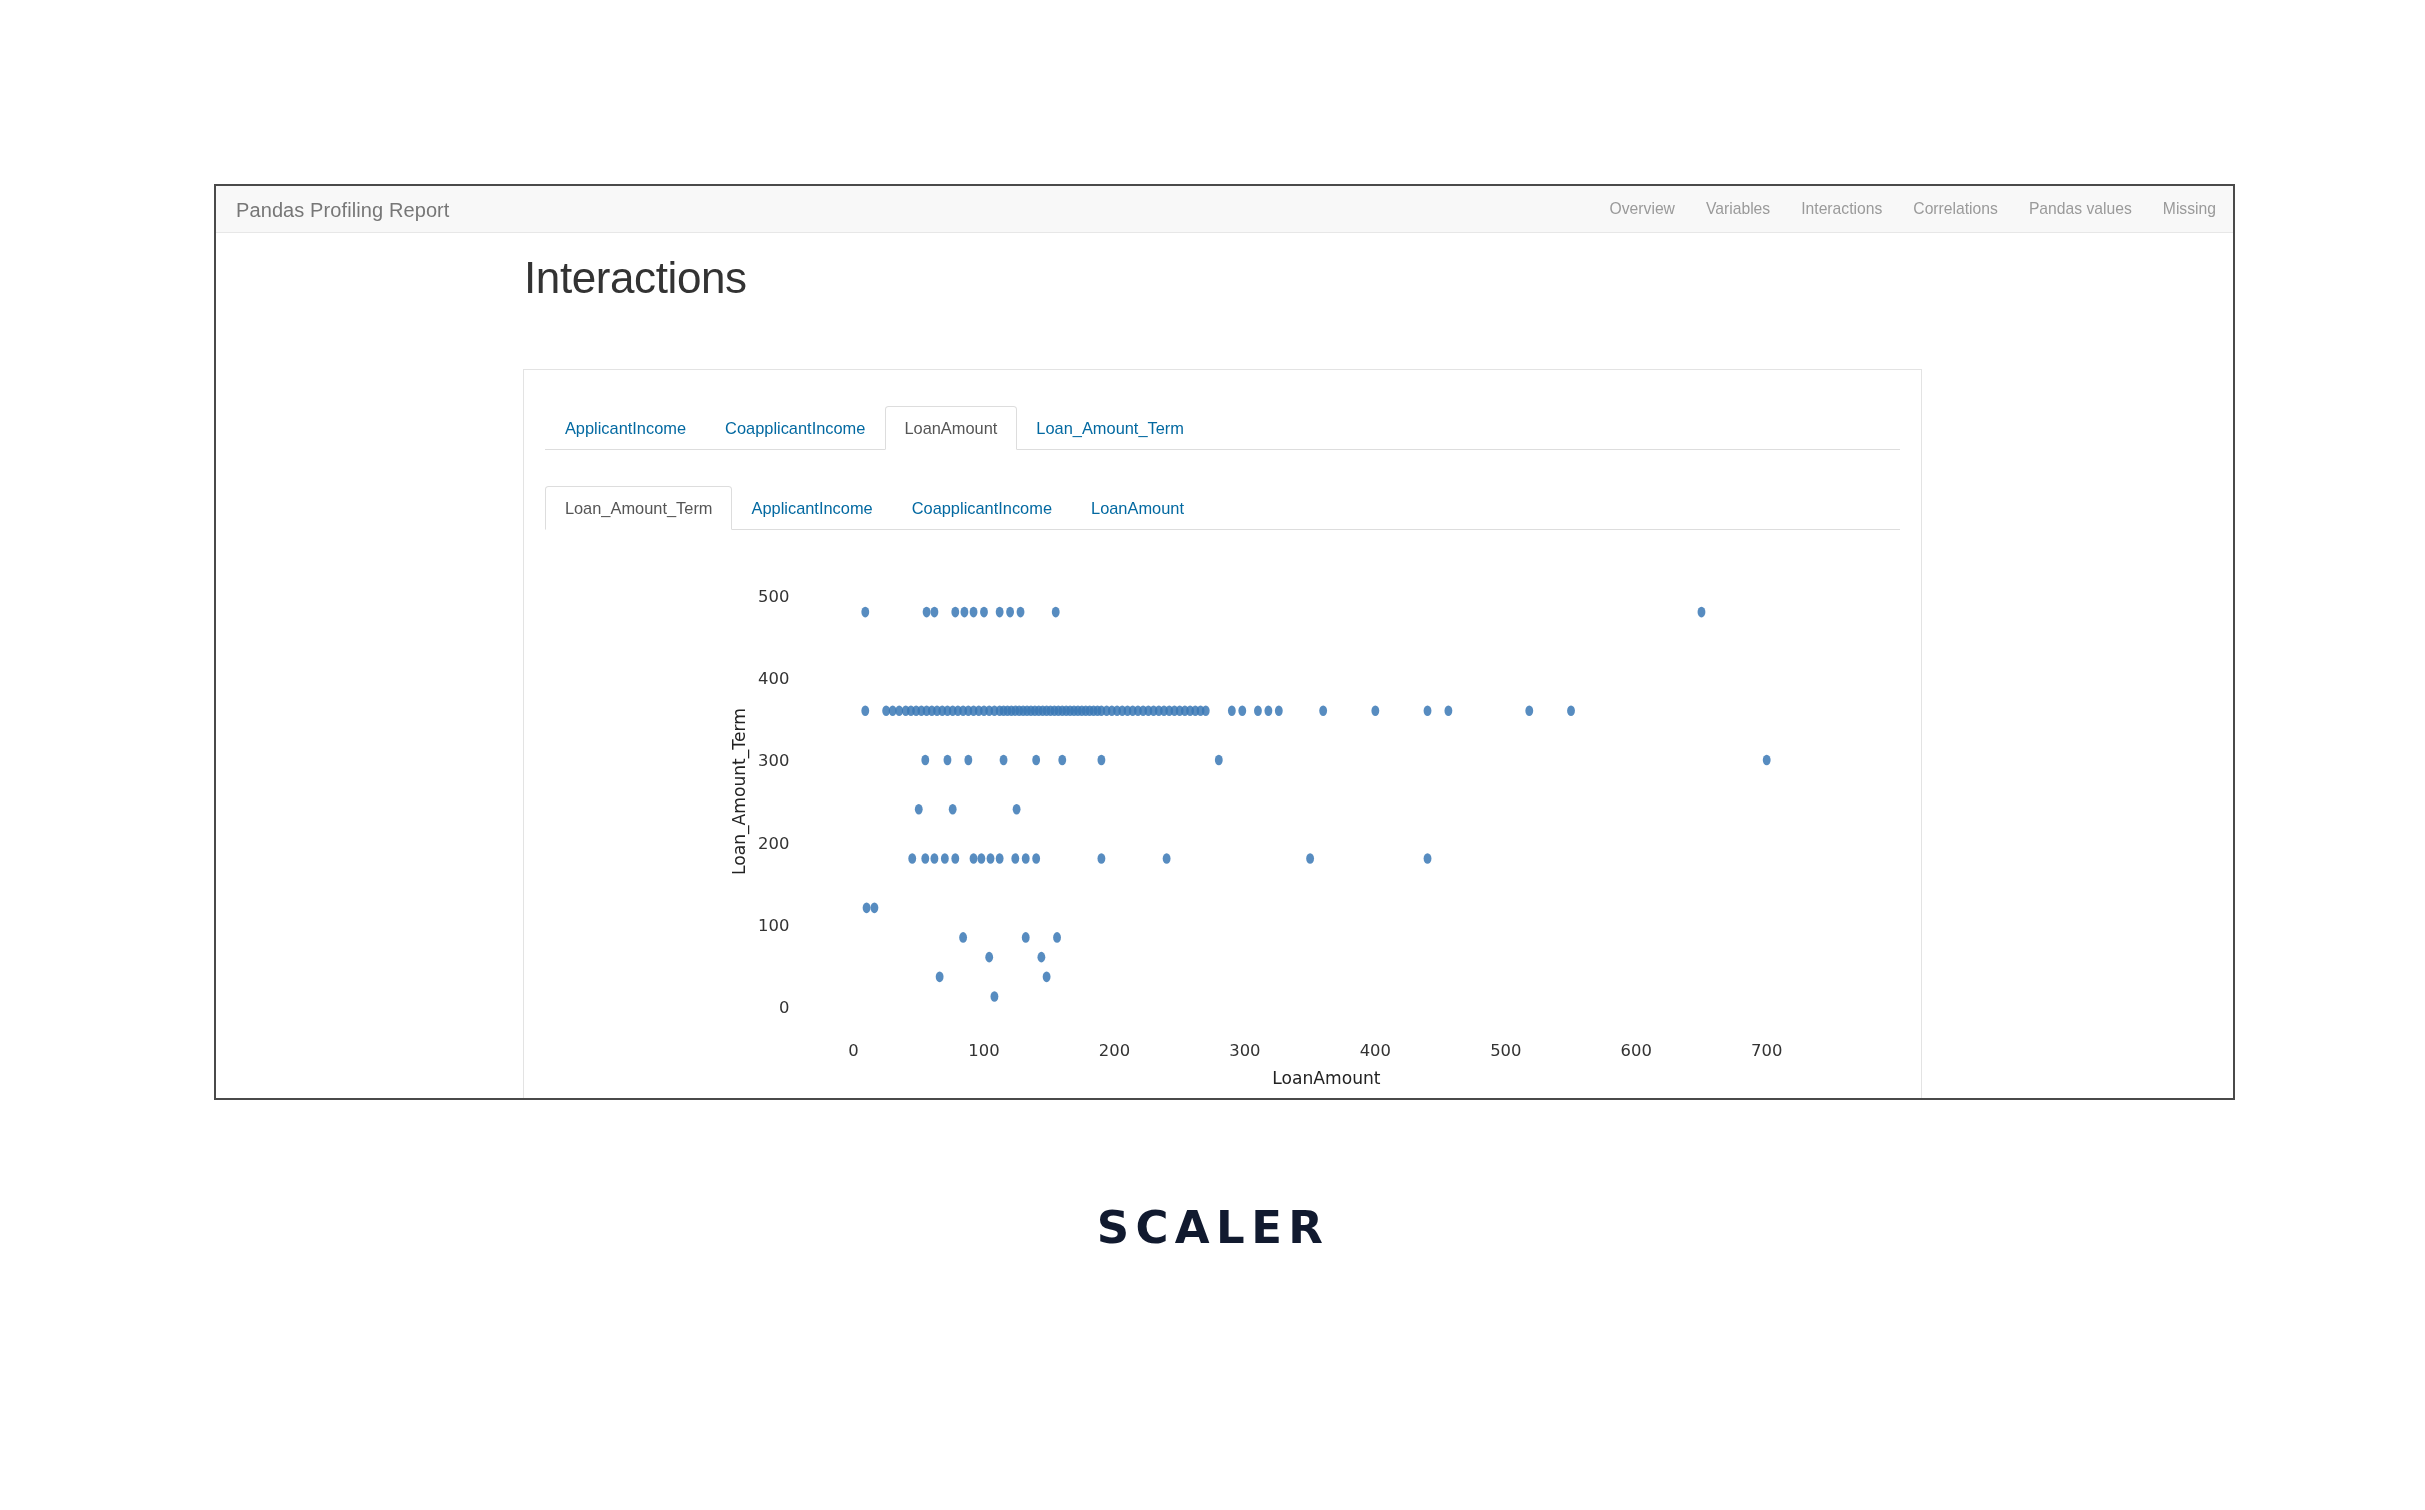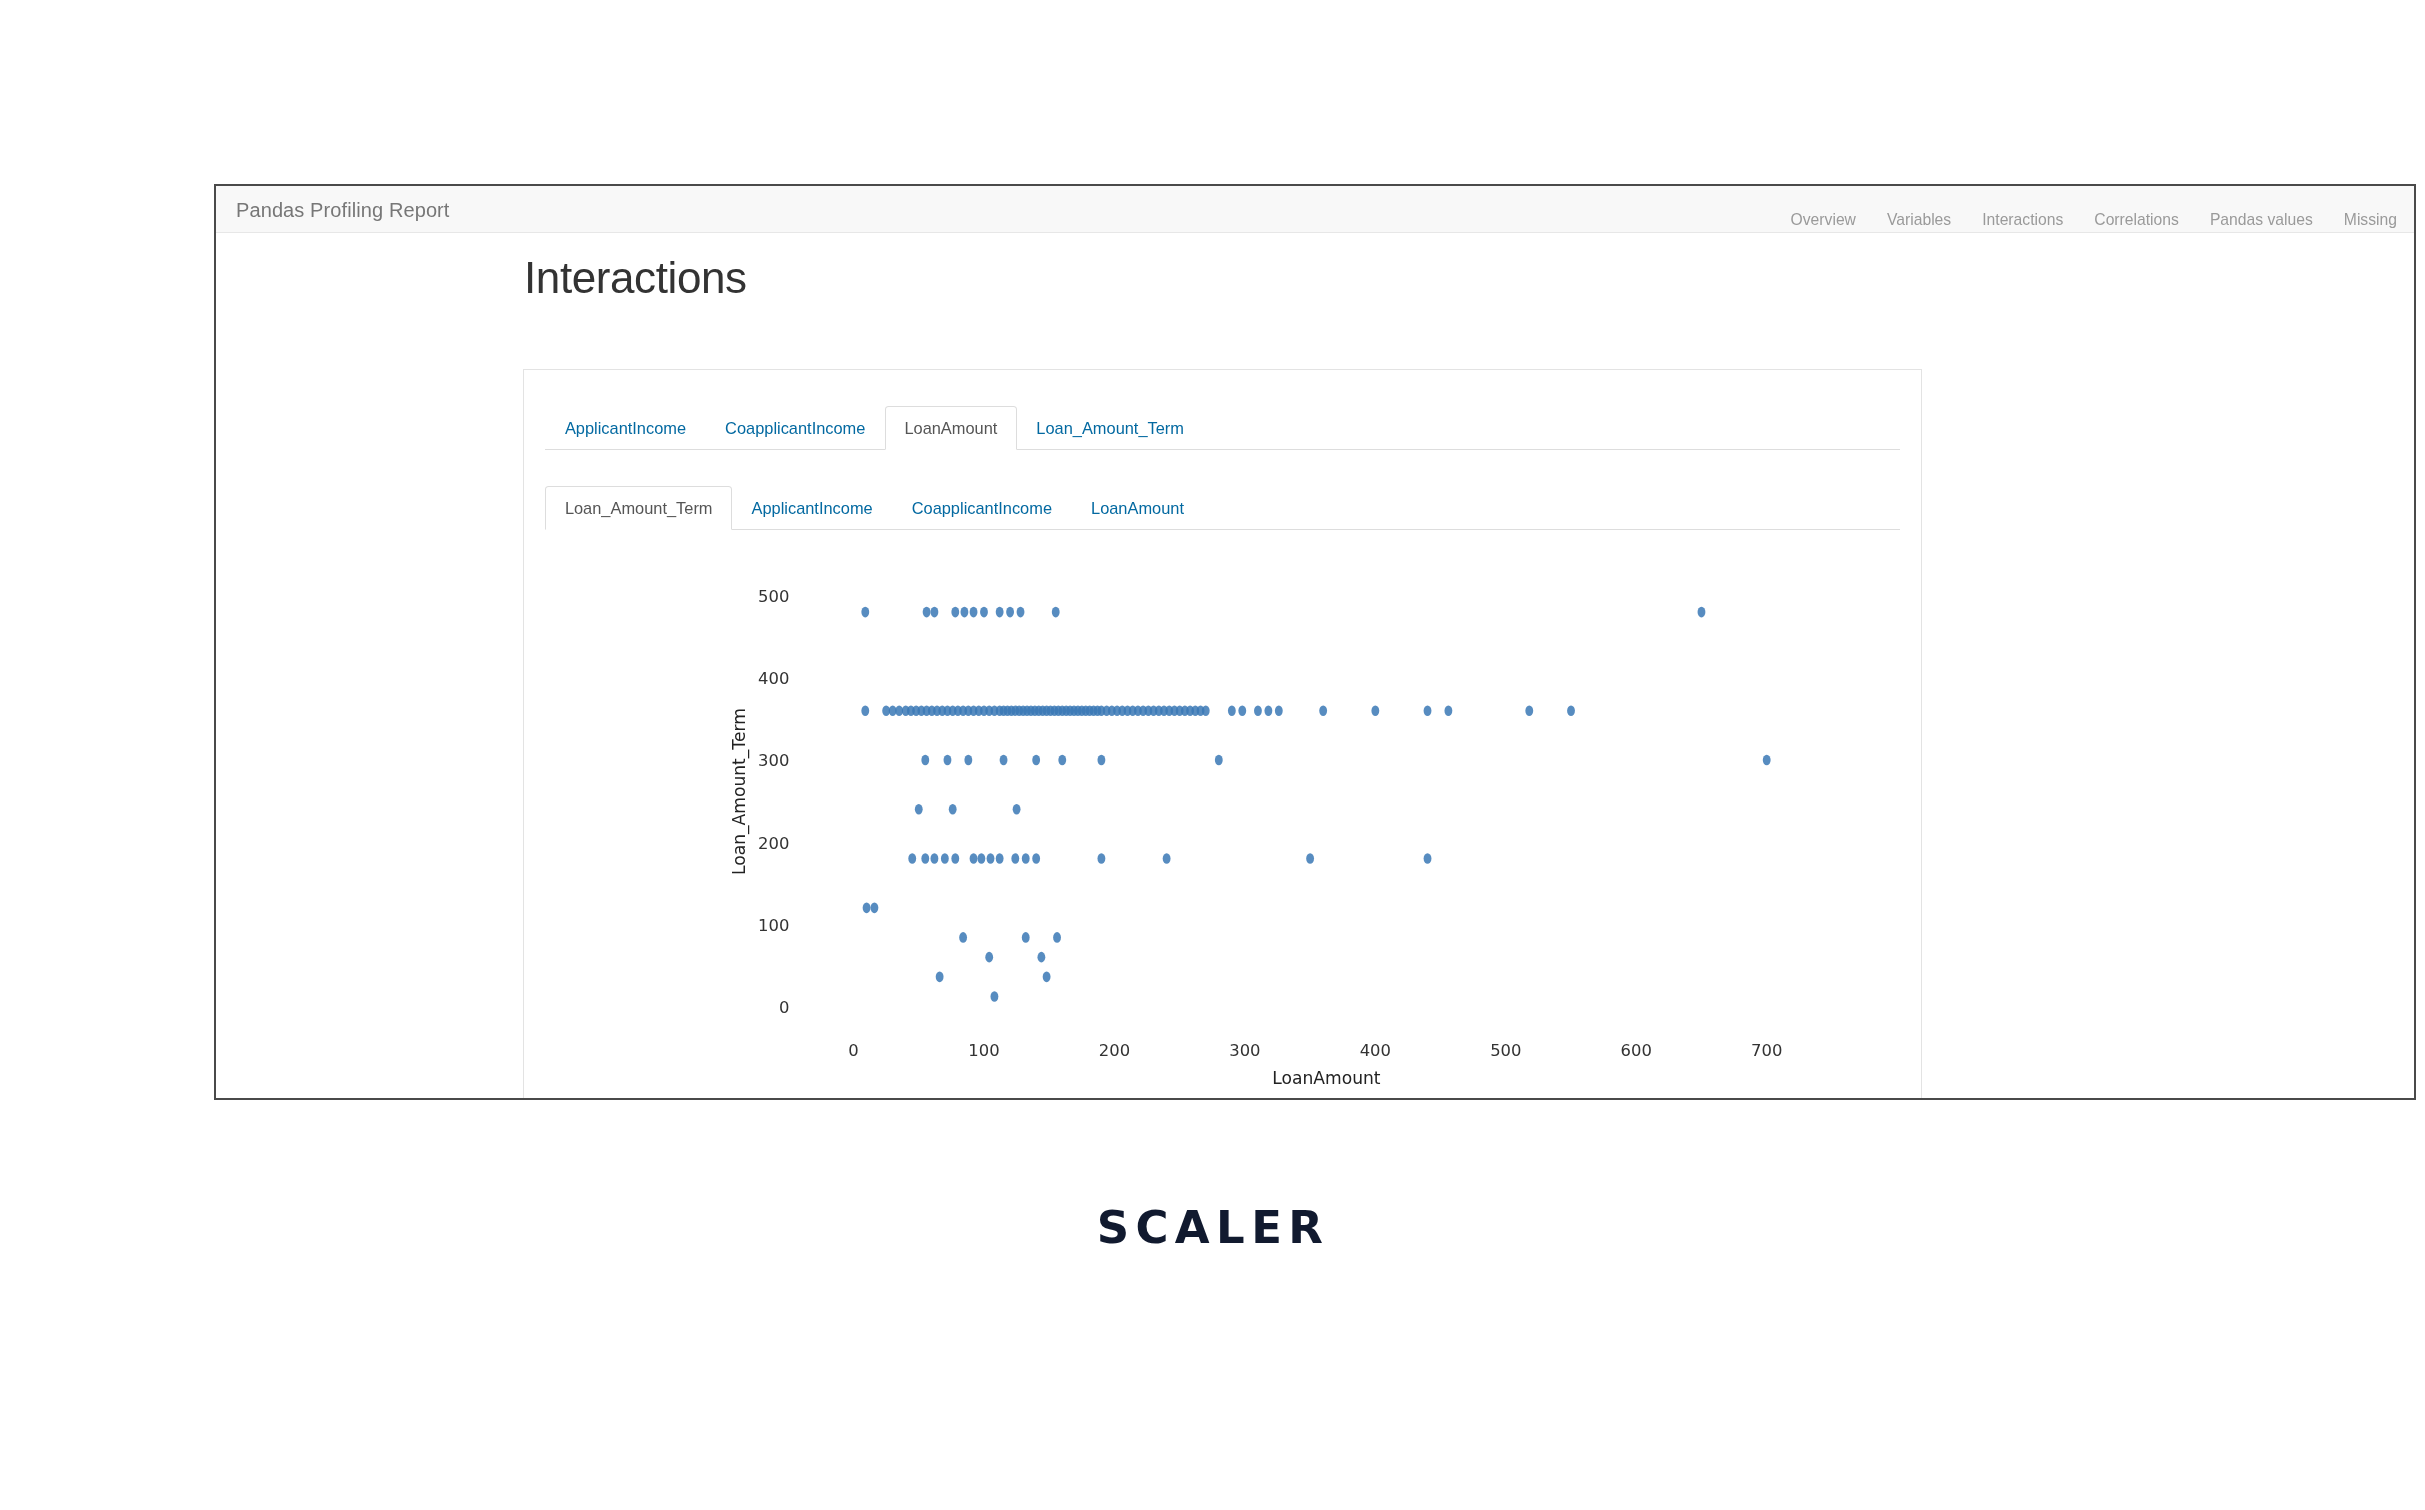--- a/index.html
+++ b/index.html
@@ -7,21 +7,21 @@
   body{
     width:2426px;height:1511px;
     background:#ffffff;
     font-family:"Liberation Sans",sans-serif;
     overflow:hidden;position:relative;
   }
 
   
   .window{
     position:absolute;left:214px;top:184px;
-    width:2202px;height:916px;
+    width:2021px;height:916px;
     border:2.9px solid #4a4a4a;
     background:#ffffff;
     box-sizing:border-box;
     overflow:hidden;
     padding-left:14px;
   }
   .navbar{
     position:absolute;left:0;top:0;right:0;height:47px;
     background:#f8f8f8;
     border-bottom:0.7px solid #e7e7e7;
@@ -30,21 +30,21 @@
   .brand{
     position:absolute;left:20px;top:13px;
     font-size:20px;color:#777777;
     letter-spacing:0.1px;white-space:nowrap;
   }
   .nav-links{
     position:absolute;right:17px;top:14.3px;
     display:flex;align-items:center;gap:31px;
   }
   .nav-links a{
-    font-size:15.7px;color:#9a9a9a;text-decoration:none;white-space:nowrap;margin-top:11px;
+    font-size:15.7px;color:#9a9a9a;text-decoration:none;white-space:nowrap;
   }
 
   
   .content{
     position:absolute;left:0;top:47px;right:0;bottom:0;
     background:#ffffff;
     overflow:hidden;
   }
   .page-title{
     position:absolute;left:308px;top:20px;

